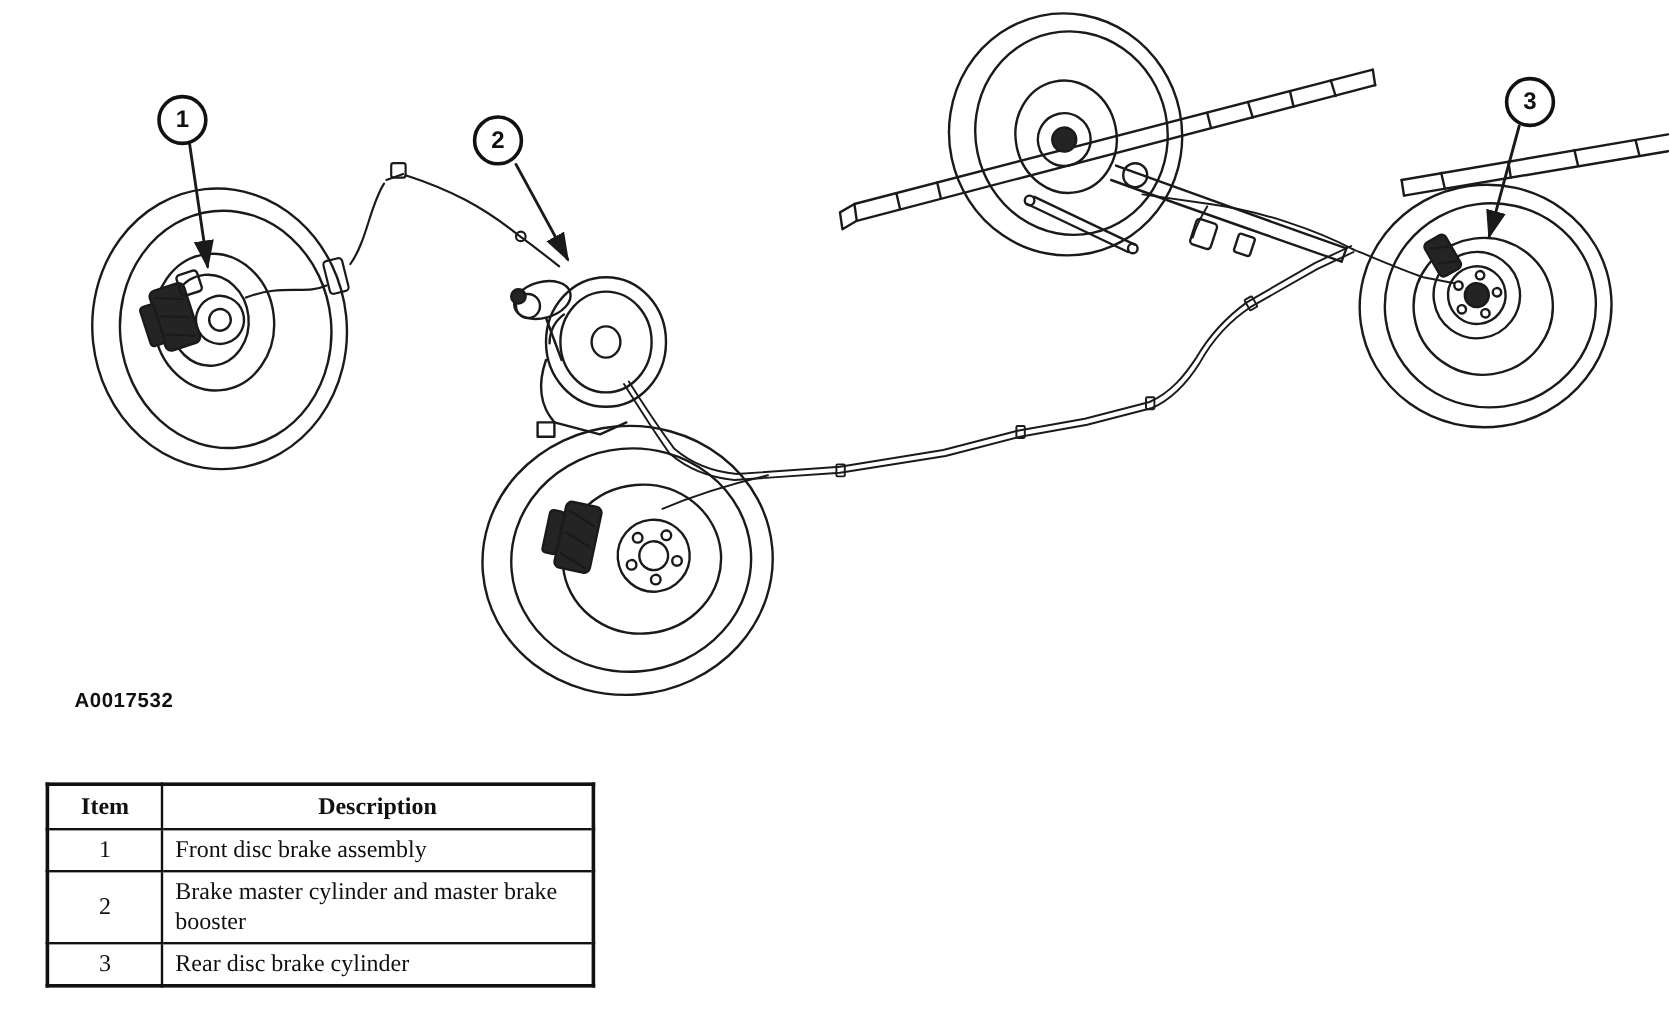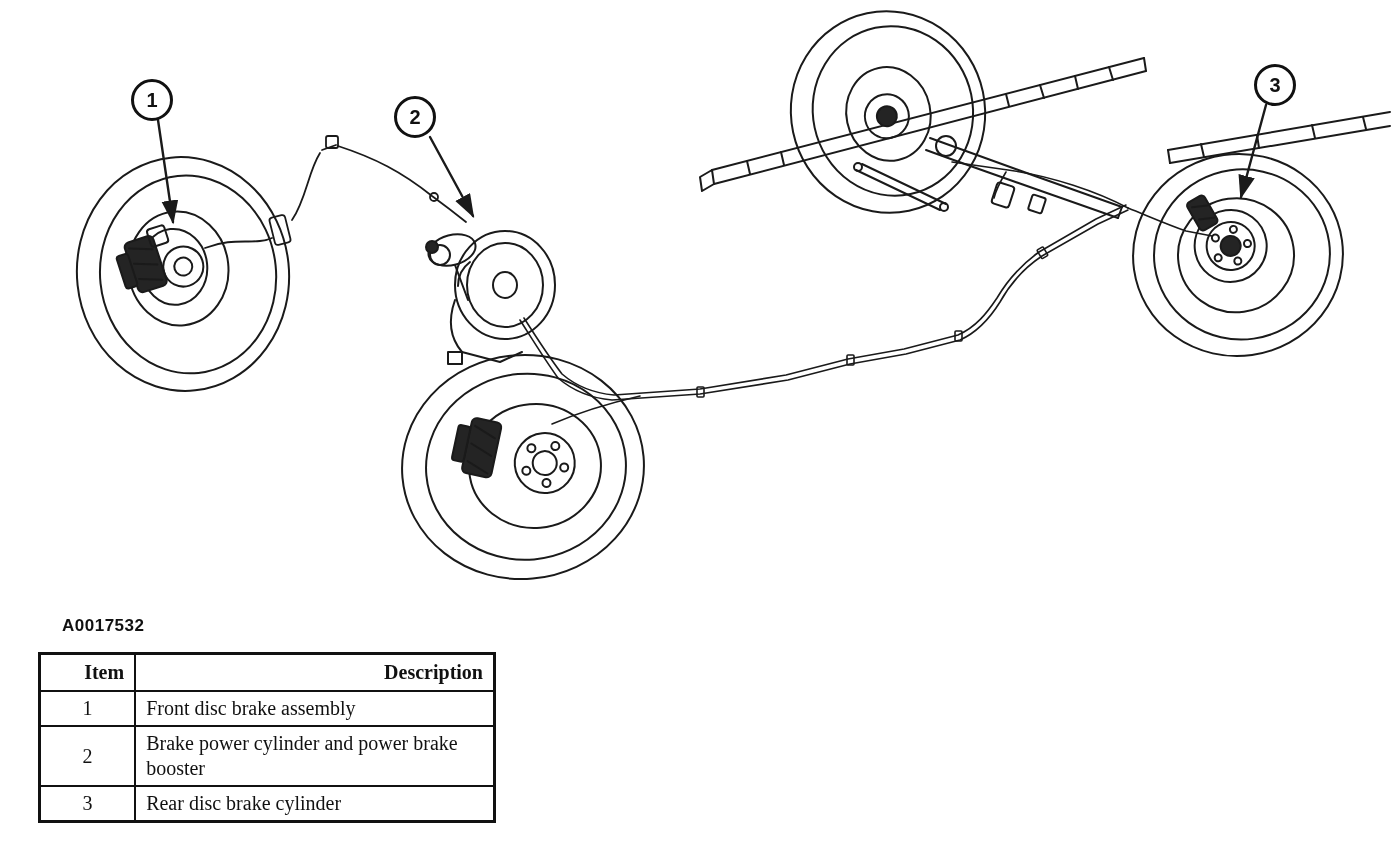--- a/index.html
+++ b/index.html
@@ -15,33 +15,33 @@
   .callout {
     position: absolute; width: 42px; height: 42px;
     border: 3px solid #111; border-radius: 50%;
     background: #fff; display: flex; align-items: center; justify-content: center;
     font-family: "Liberation Sans", sans-serif; font-weight: bold; font-size: 20px; color: #111;
     z-index: 3;
   }
   .figure-code {
     position: absolute; left: 62px; top: 574px;
     font-family: "Liberation Sans", sans-serif; font-weight: bold;
-    font-size: 17px; letter-spacing: 0.5px; color: #111; margin-top: 42px;
+    font-size: 17px; letter-spacing: 0.5px; color: #111;
   }
   table.legend {
     position: absolute; left: 38px; top: 652px;
     border-collapse: collapse; width: 458px; background: #fff;
     border: 3px solid #111;
   }
   table.legend th, table.legend td {
     border: 2px solid #111; font-size: 20px; padding: 4px 10px;
     color: #111; vertical-align: middle; line-height: 1.25;
   }
   table.legend th {
-    font-weight: bold; text-align: right; padding: 5px 10px;
+    font-weight: bold; text-align: center; padding: 5px 10px;
   }
   table.legend th.col-item, table.legend td.cell-item { width: 96px; }
   table.legend td.cell-item { text-align: center; }
   table.legend td.cell-desc { width: 362px; margin-left: 41px; }
 </style>
 </head>
 <body>
 
 <div class="page">
 
@@ -218,21 +218,21 @@
         <th>Description</th>
       </tr>
     </thead>
     <tbody>
       <tr>
         <td class="cell-item">1</td>
         <td class="cell-desc">Front disc brake assembly</td>
       </tr>
       <tr>
         <td class="cell-item">2</td>
-        <td class="cell-desc">Brake power cylinder and power brake booster</td>
+        <td class="cell-desc">Brake master cylinder and master brake booster</td>
       </tr>
       <tr>
         <td class="cell-item">3</td>
         <td class="cell-desc">Rear disc brake cylinder</td>
       </tr>
     </tbody>
   </table>
 
 </div>
 

